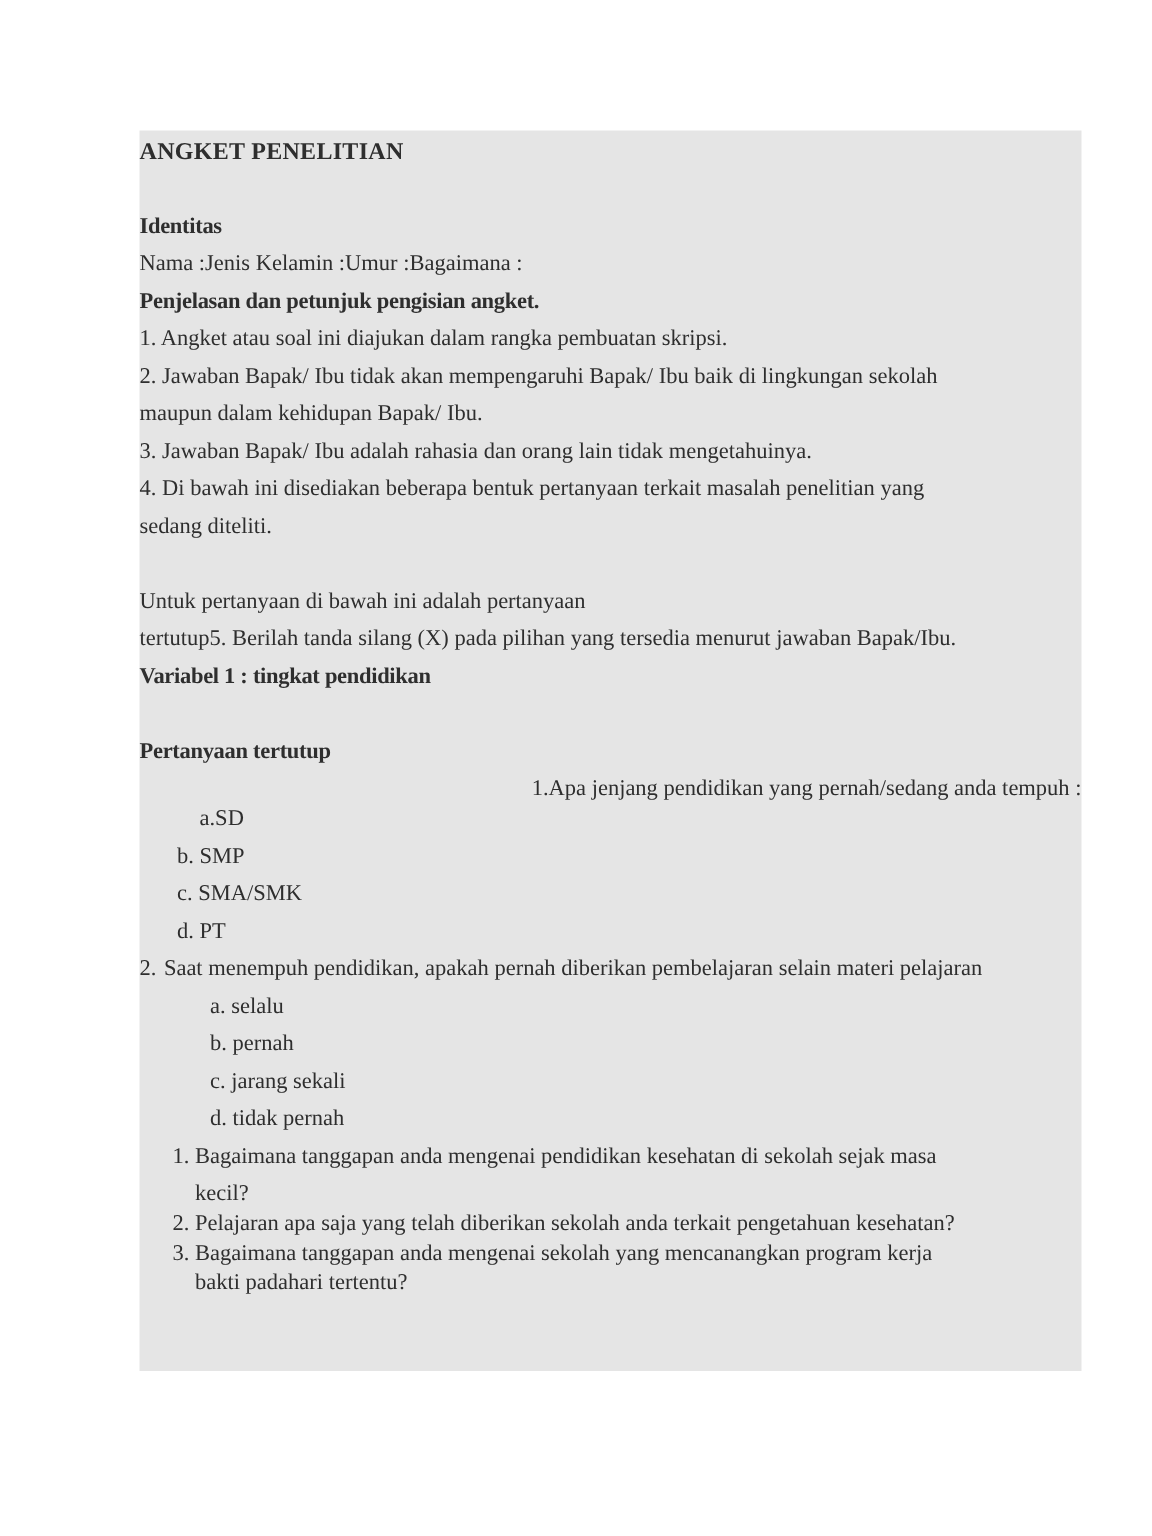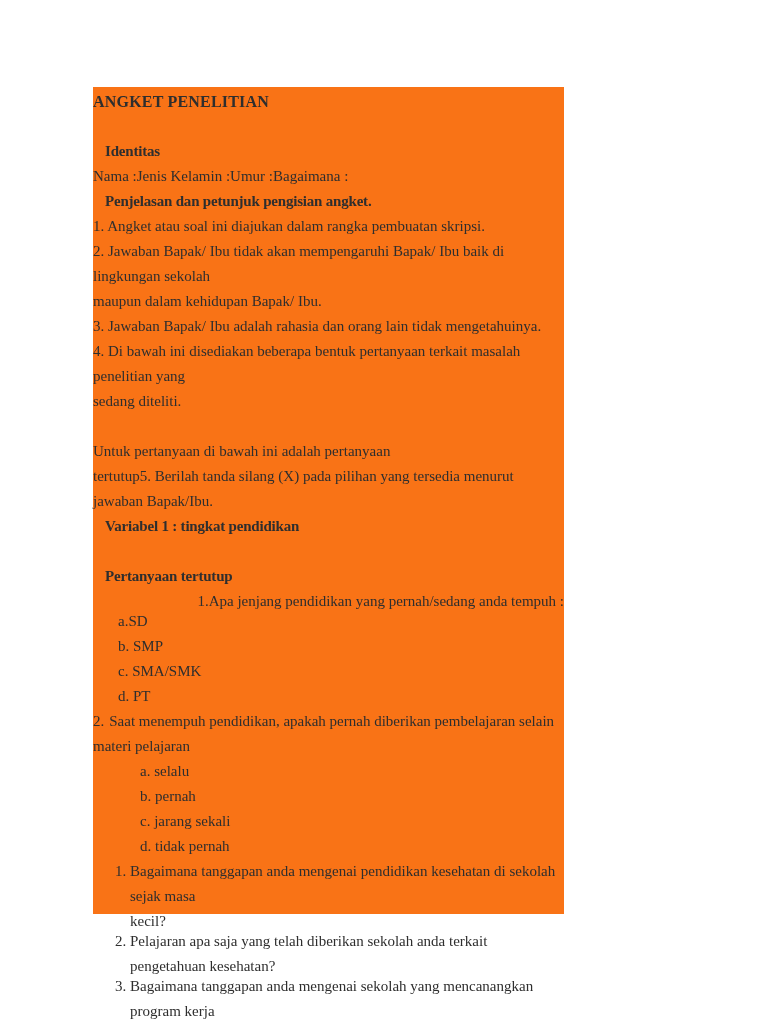--- a/index.html
+++ b/index.html
@@ -15,51 +15,50 @@
     position: relative;
     width: 768px;
     height: 1024px;
     background: #ffffff;
     overflow: hidden;
   }
   .content {
     position: absolute;
     left: 93px;
     top: 87px;
-    width: 471px;
+    width: 628px;
     height: 827px;
-    background: #f97316;
+    background: #e5e5e5;
     box-sizing: border-box;
     padding-top: 2px;
   }
   p {
     margin: 0;
     line-height: 25px;
     font-size: 15px;
   }
   .title {
     font-size: 16px;
     font-weight: bold;
     letter-spacing: 0.2px;
   }
   .bold {
     font-weight: bold;
     letter-spacing: -0.2px;
-    padding-left: 12px;
   }
   .mt25 { margin-top: 25px; }
   .qline { position: relative; text-align: right; }
   .qnum {
     display: inline-block;
     width: 25px;
   }
   .qnum-inline { margin-right: 5px; }
   .opt-q1 { padding-left: 25px; }
   .opt-q2 { padding-left: 15px; margin-left: 32px; }
-  .opt-first { margin-top: -5px; }
+  .opt-first { margin-top: -5px; margin-left: 15px; }
   .open-line {
     position: relative;
     padding-left: 37px;
   }
   .open-num {
     position: absolute;
     left: 22px;
   }
   .open-tight5 { margin-top: -5px; }
   .open-tight6 { margin-top: -6px; }

